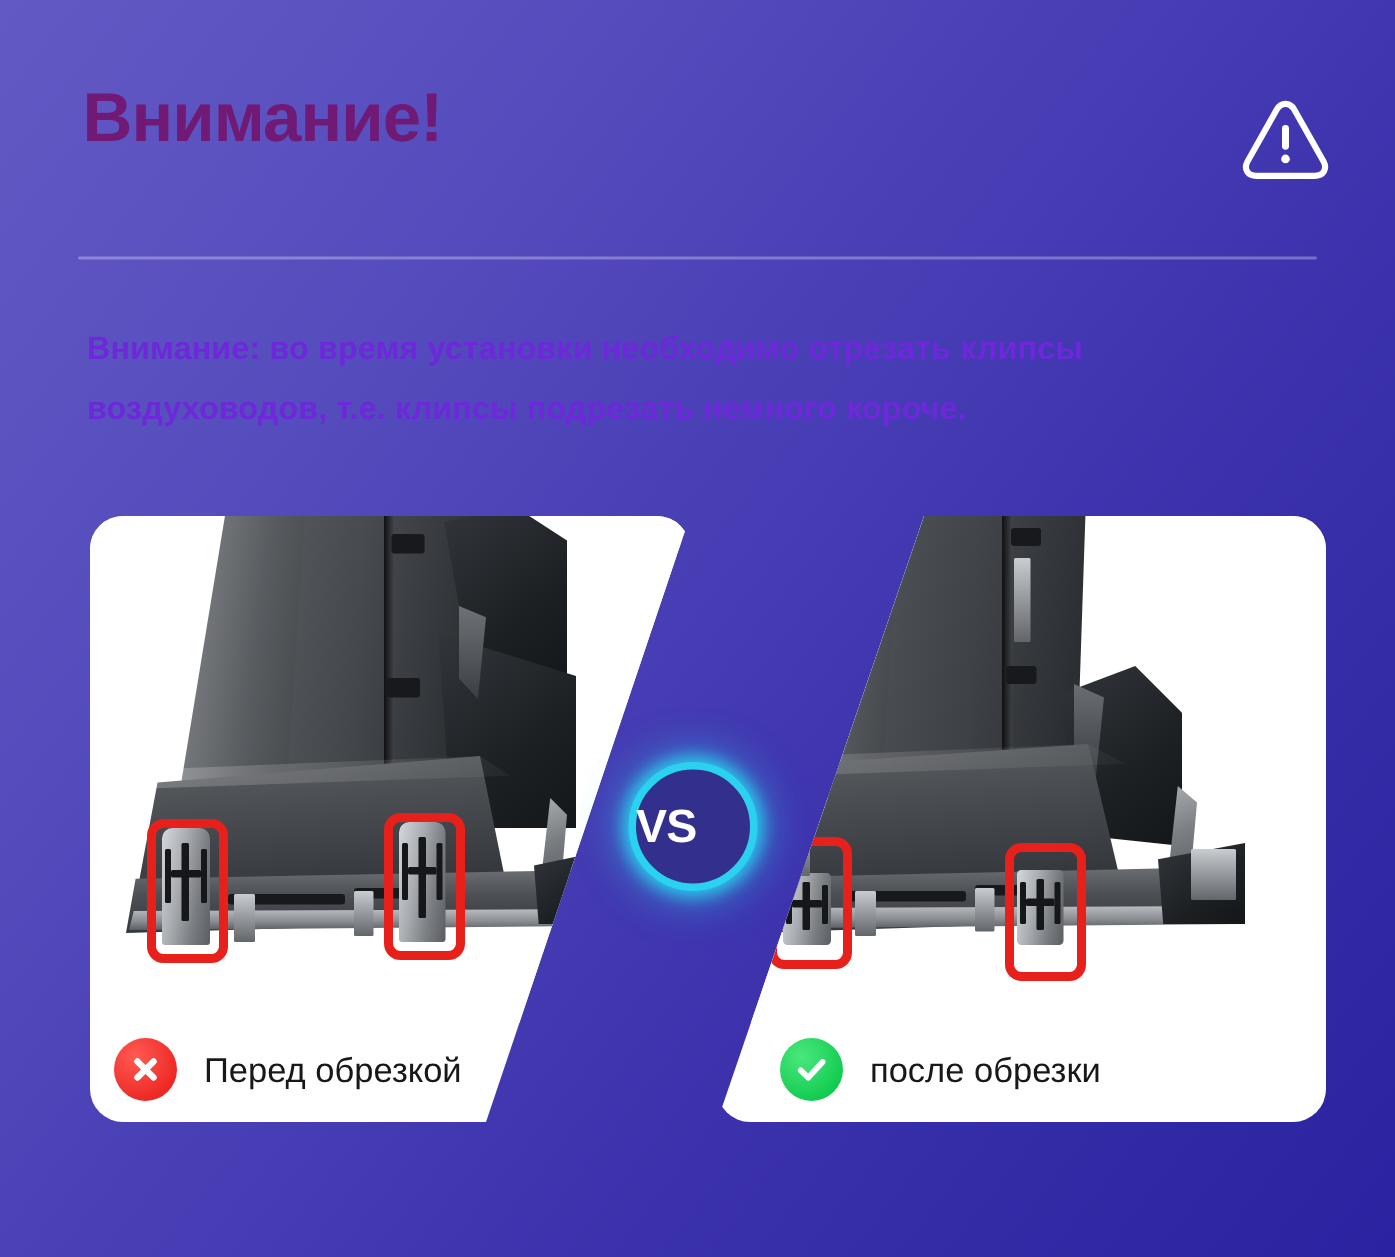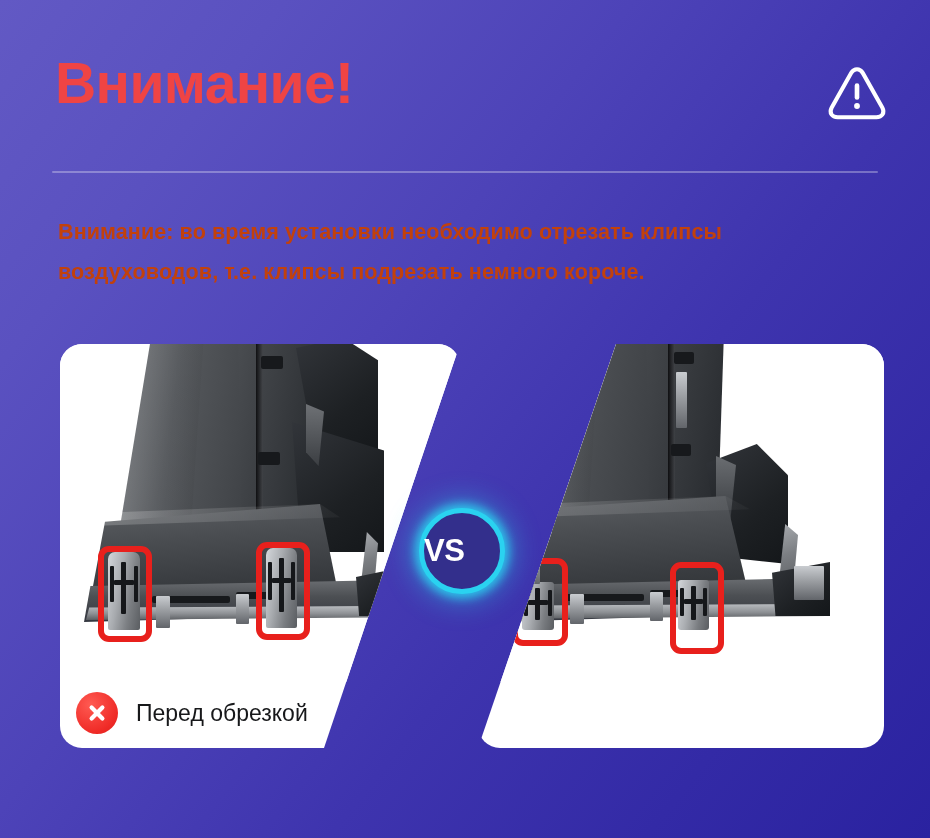--- a/index.html
+++ b/index.html
@@ -28,23 +28,23 @@
     position: absolute;
     left: 0; top: 0;
     width: 930px;
     height: 172px;
   }
 
   .page-title {
     position: absolute;
     left: 55px;
     top: 55px;
-    font-size: 57px;
+    font-size: 46px;
     font-weight: bold;
-    color: #ef4444;
+    color: #701a75;
     letter-spacing: -0.6px;
     line-height: 1;
     white-space: nowrap;
   }
 
   .warn-icon {
     position: absolute;
     right: 42px;
     top: 62px;
     width: 62px;
@@ -60,21 +60,21 @@
     background: rgba(255,255,255,0.30);
     border-radius: 2px;
   }
 
   
   .notice {
     position: absolute;
     left: 58px;
     top: 213px;
     width: 828px;
-    color: #c2410c;
+    color: #6d28d9;
     font-size: 21.5px;
     font-weight: bold;
     line-height: 1.85;
     letter-spacing: 0.1px;
   }
 
   
   .compare {
     position: absolute;
     left: 0;
@@ -376,18 +376,26 @@
         <div class="clip-slot" style="left:13px;top:6px;width:5px;height:34px;"></div>
         <div class="clip-slot" style="left:6px;top:19px;width:19px;height:5px;"></div>
         <div class="clip-slot" style="left:2px;top:8px;width:4px;height:28px;"></div>
         <div class="clip-slot" style="left:25px;top:8px;width:4px;height:28px;"></div>
       </div>
 
       <div class="hl" style="left:34px;top:214px;width:56px;height:88px;"></div>
       <div class="hl" style="left:192px;top:218px;width:54px;height:92px;"></div>
     </div>
 
+    <div class="caption caption-right">
+      <span class="badge-ico badge-check">
+        <svg width="26" height="26" viewBox="0 0 24 24">
+          <path d="M5.4 12.6 L10 17 L18.8 7.4" fill="none" stroke="#ffffff" stroke-width="3.6" stroke-linecap="round" stroke-linejoin="round"></path>
+        </svg>
+      </span>
+      <span class="caption-text">после обрезки</span>
+    </div>
   </div>
 
   <div class="vs-badge" style="top:168px;left:419px;">
     <span>VS</span>
   </div>
 </div>
 
 </body></html>

